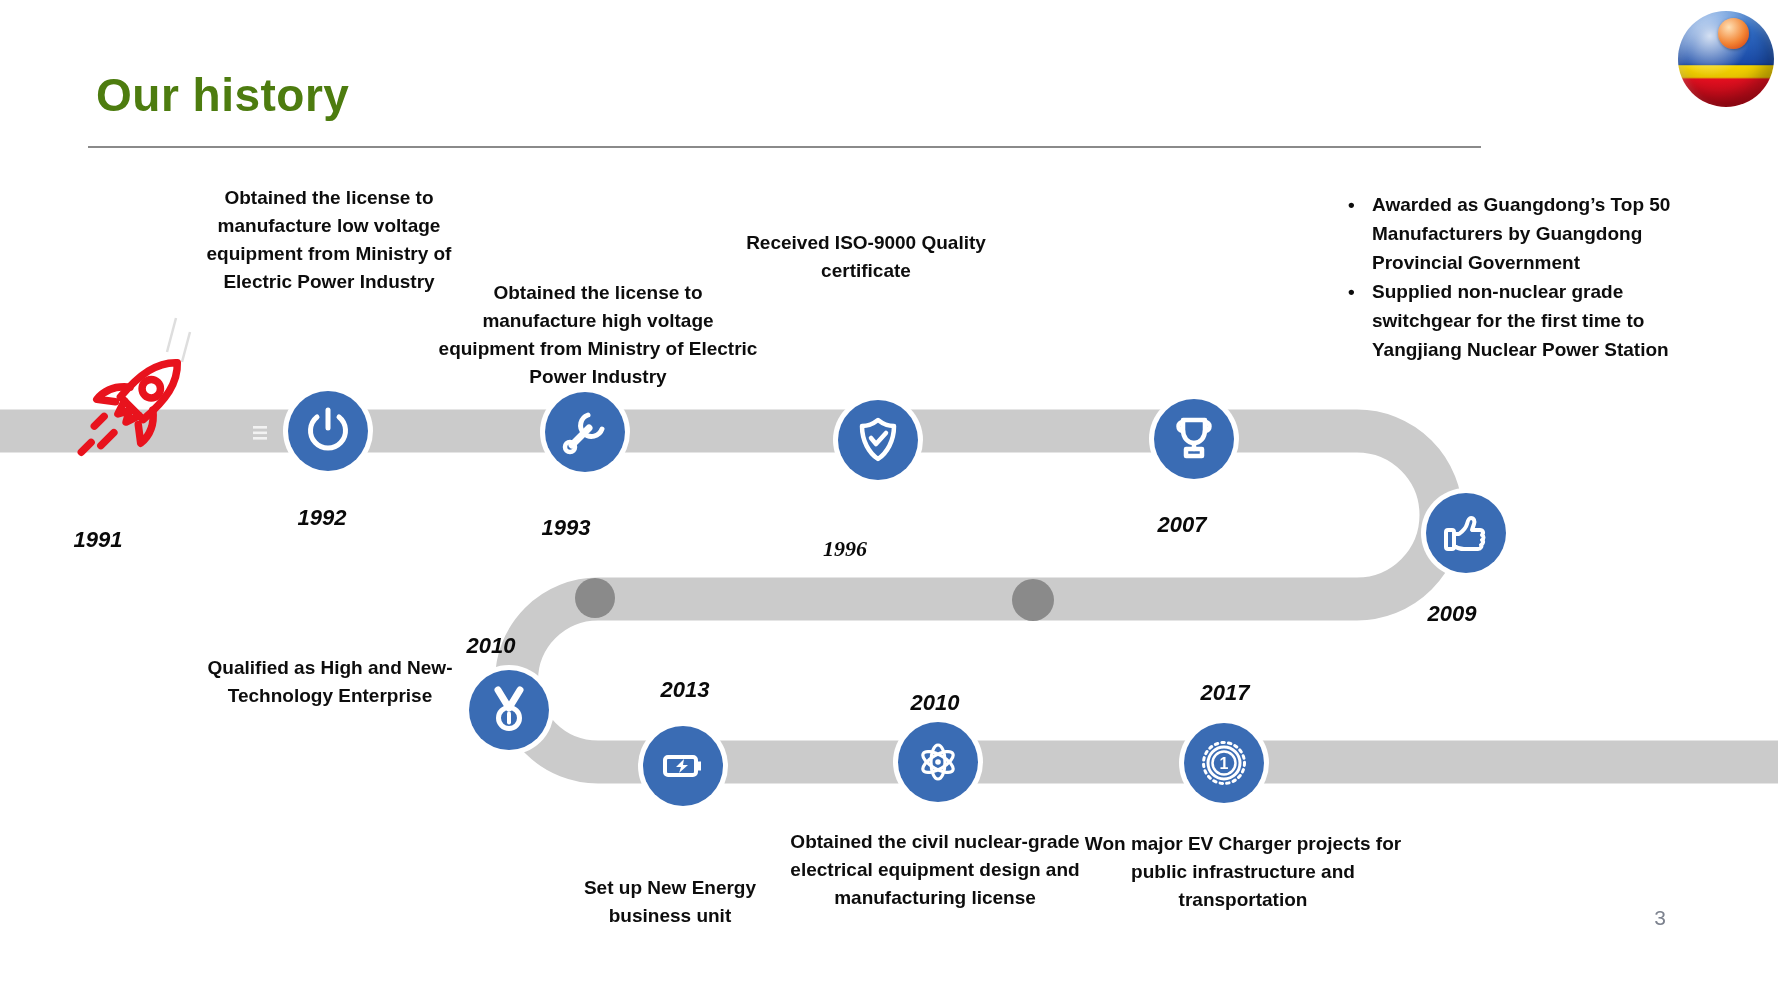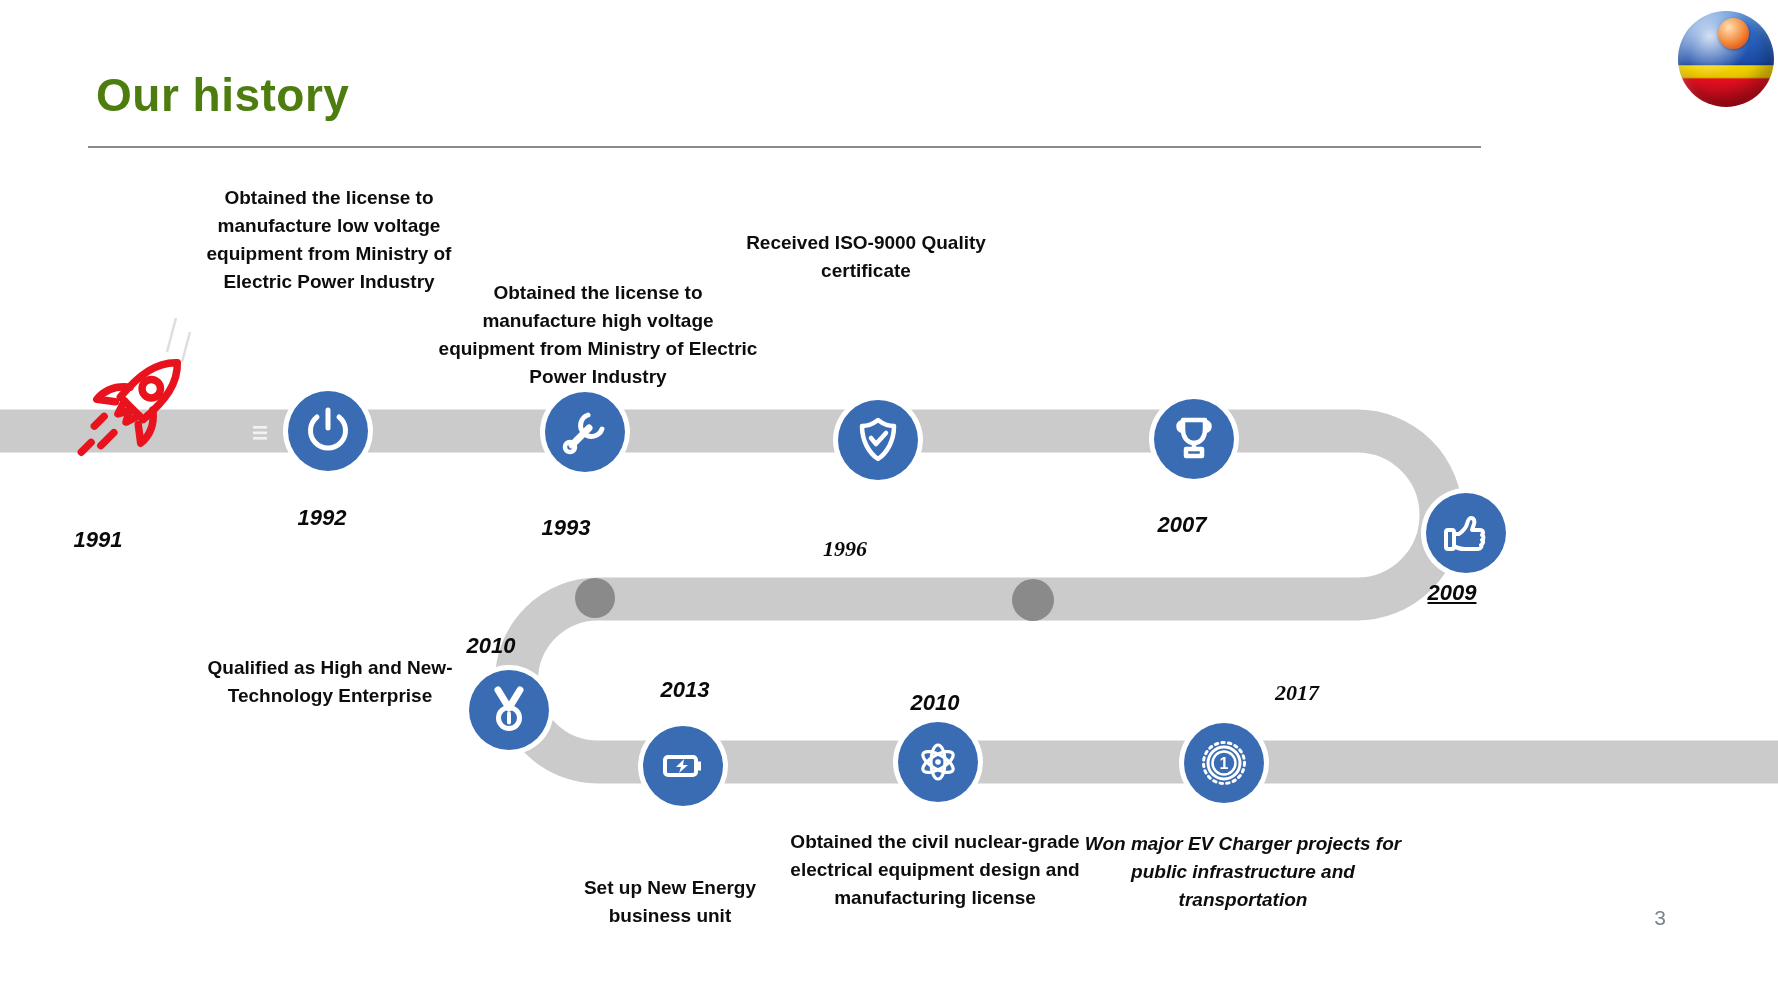--- a/index.html
+++ b/index.html
@@ -169,42 +169,50 @@
         </g>
       <text y="6" text-anchor="middle" font-size="16" font-weight="bold" fill="#fff" font-family="Liberation Sans, sans-serif">1</text>
     </svg>
   </div>
 
   <div class="year" style="left:98px;top:527px;">1991</div>
   <div class="year" style="left:322px;top:505px;">1992</div>
   <div class="year" style="left:566px;top:515px;">1993</div>
   <div class="year" style="left:845px;top:536px;font-family:Liberation Serif, serif;">1996</div>
   <div class="year" style="left:1182px;top:512px;text-align:center;">2007</div>
-  <div class="year" style="left:1452px;top:580px;text-decoration:underline;">2009</div>
+  <div class="year" style="left:1452px;top:601px;">2009</div>
   <div class="year" style="left:491px;top:633px;">2010</div>
   <div class="year" style="left:685px;top:677px;">2013</div>
   <div class="year" style="left:935px;top:690px;">2010</div>
-  <div class="year" style="left:1297px;top:680px;font-family:Liberation Serif, serif;">2017</div>
+  <div class="year" style="left:1225px;top:680px;">2017</div>
 
   <div class="txt" style="left:329px;top:184px;">Obtained the license to
 manufacture low voltage
 equipment from Ministry of
 Electric Power Industry</div>
   <div class="txt" style="left:598px;top:279px;">Obtained the license to
 manufacture high voltage
 equipment from Ministry of Electric
 Power Industry</div>
   <div class="txt" style="left:866px;top:229px;">Received ISO-9000 Quality
 certificate</div>
   <div class="txt" style="left:330px;top:654px;">Qualified as High and New-
 Technology Enterprise</div>
   <div class="txt" style="left:670px;top:830px;margin-top:44px;">Set up New Energy
 business unit</div>
   <div class="txt" style="left:935px;top:828px;">Obtained the civil nuclear-grade
 electrical equipment design and
 manufacturing license</div>
-  <div class="txt" style="left:1243px;top:830px;font-style:italic;">Won major EV Charger projects for
+  <div class="txt" style="left:1243px;top:830px;">Won major EV Charger projects for
 public infrastructure and
 transportation</div>
 
+  <ul class="bullets" style="left:1346px;top:190px;width:360px;">
+    <li>Awarded as Guangdong’s Top 50
+Manufacturers by Guangdong
+Provincial Government</li>
+    <li>Supplied non-nuclear grade
+switchgear for the first time to
+Yangjiang Nuclear Power Station</li>
+  </ul>
 
   <div class="pageno">3</div>
 </div>
 
 </body></html>

